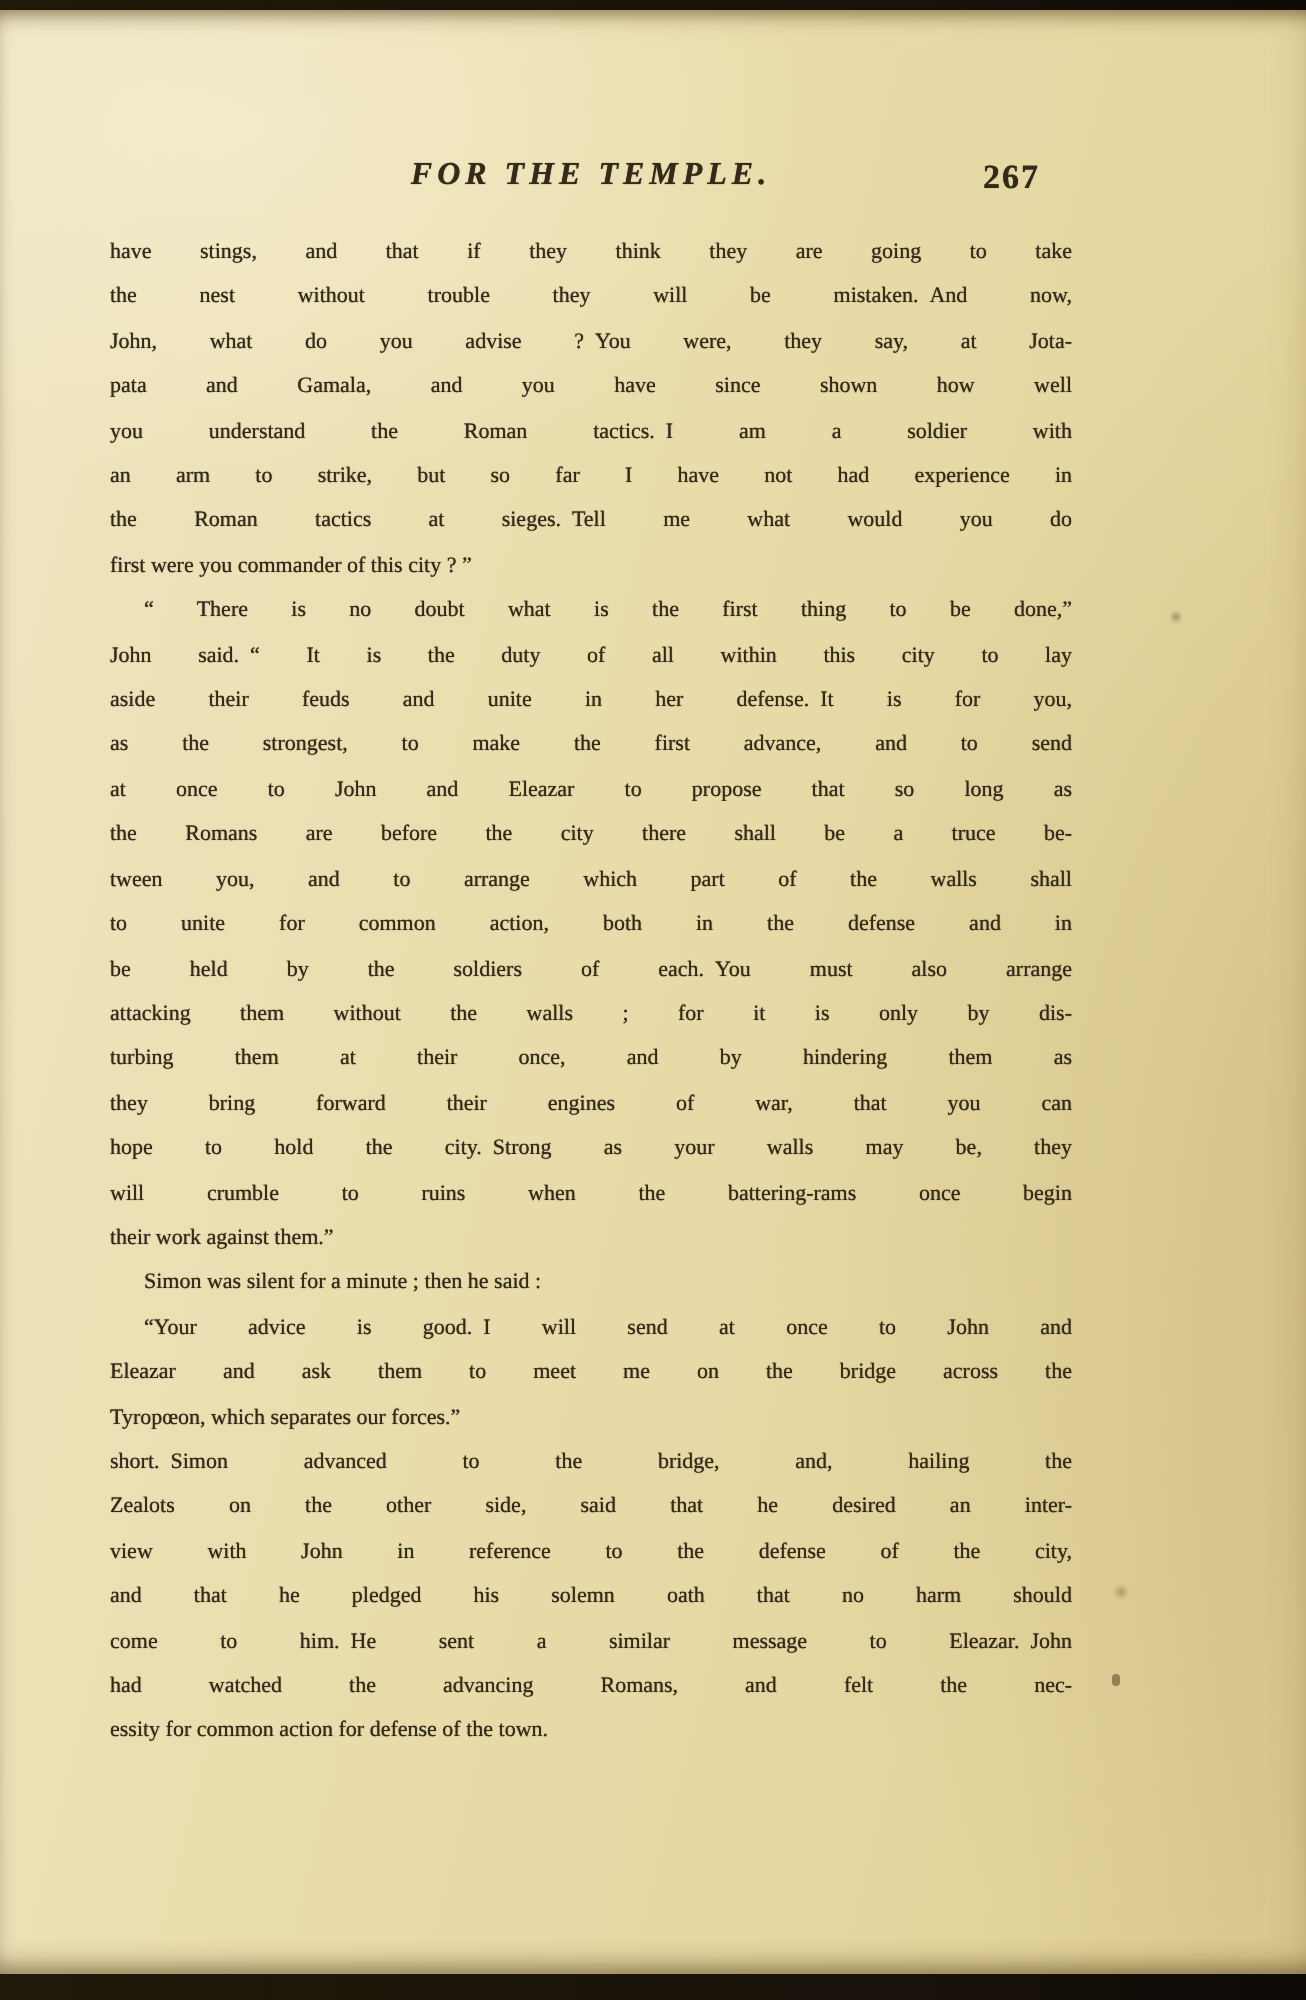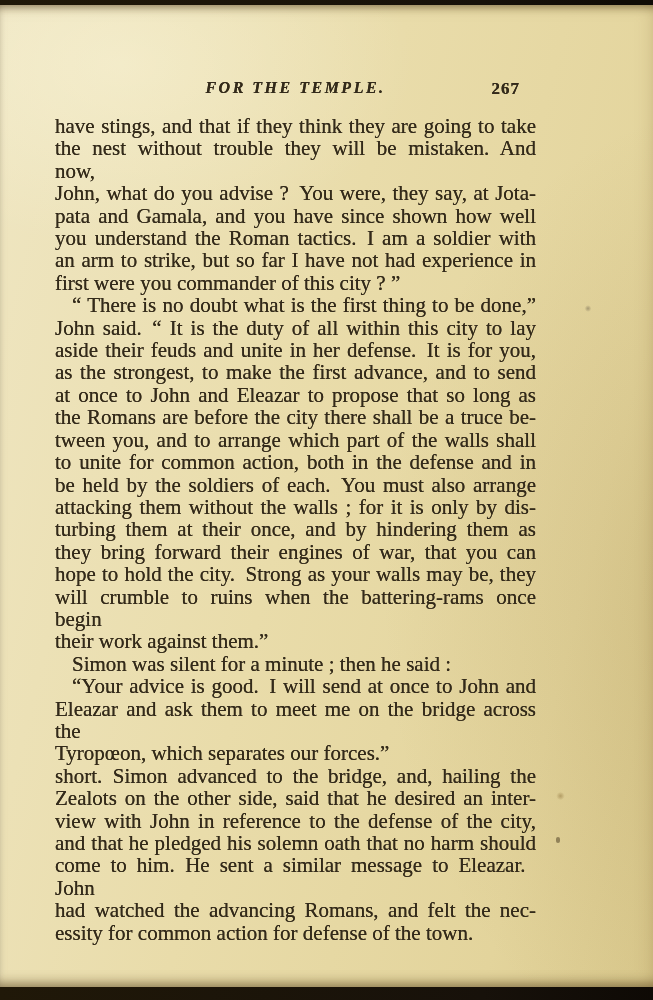--- a/index.html
+++ b/index.html
@@ -56,21 +56,21 @@
     text-shadow: 0 0 0.5px currentColor;
   }
   .page-number {
     position: absolute; right: 16px; top: 0;
     font-size: 17px; font-weight: bold; letter-spacing: 1px;
     text-shadow: 0 0 0.4px currentColor;
   }
   .page-body {
     position: absolute; left: 55px; top: 110px; width: 481px;
     color: var(--ink);
-    font-size: 21px; line-height: 22.4px;
+    font-size: 11px; line-height: 22.4px;
     text-shadow: 0 0 0.5px rgba(45,36,20,0.9);
   }
   .paragraph { margin: 0; }
   .text-line {
     text-align: justify;
     text-align-last: justify;
     white-space: normal;
   }
   .text-line.last { text-align-last: left; }
   .text-line.indent { text-indent: 17px; }
@@ -97,20 +97,21 @@
     </div>
 
     <div class="page-body">
         <div class="paragraph">
           <div class="text-line">have stings, and that if they think they are going to take</div>
           <div class="text-line">the nest without trouble they will be mistaken. And now,</div>
           <div class="text-line">John, what do you advise ? You were, they say, at Jota-</div>
           <div class="text-line">pata and Gamala, and you have since shown how well</div>
           <div class="text-line">you understand the Roman tactics. I am a soldier with</div>
           <div class="text-line">an arm to strike, but so far I have not had experience in</div>
+          <div class="text-line">the Roman tactics at sieges. Tell me what would you do</div>
           <div class="text-line last">first were you commander of this city ? ”</div>
         </div>
         <div class="paragraph">
           <div class="text-line indent">“ There is no doubt what is the first thing to be done,”</div>
           <div class="text-line">John said. “ It is the duty of all within this city to lay</div>
           <div class="text-line">aside their feuds and unite in her defense. It is for you,</div>
           <div class="text-line">as the strongest, to make the first advance, and to send</div>
           <div class="text-line">at once to John and Eleazar to propose that so long as</div>
           <div class="text-line">the Romans are before the city there shall be a truce be-</div>
           <div class="text-line">tween you, and to arrange which part of the walls shall</div>

